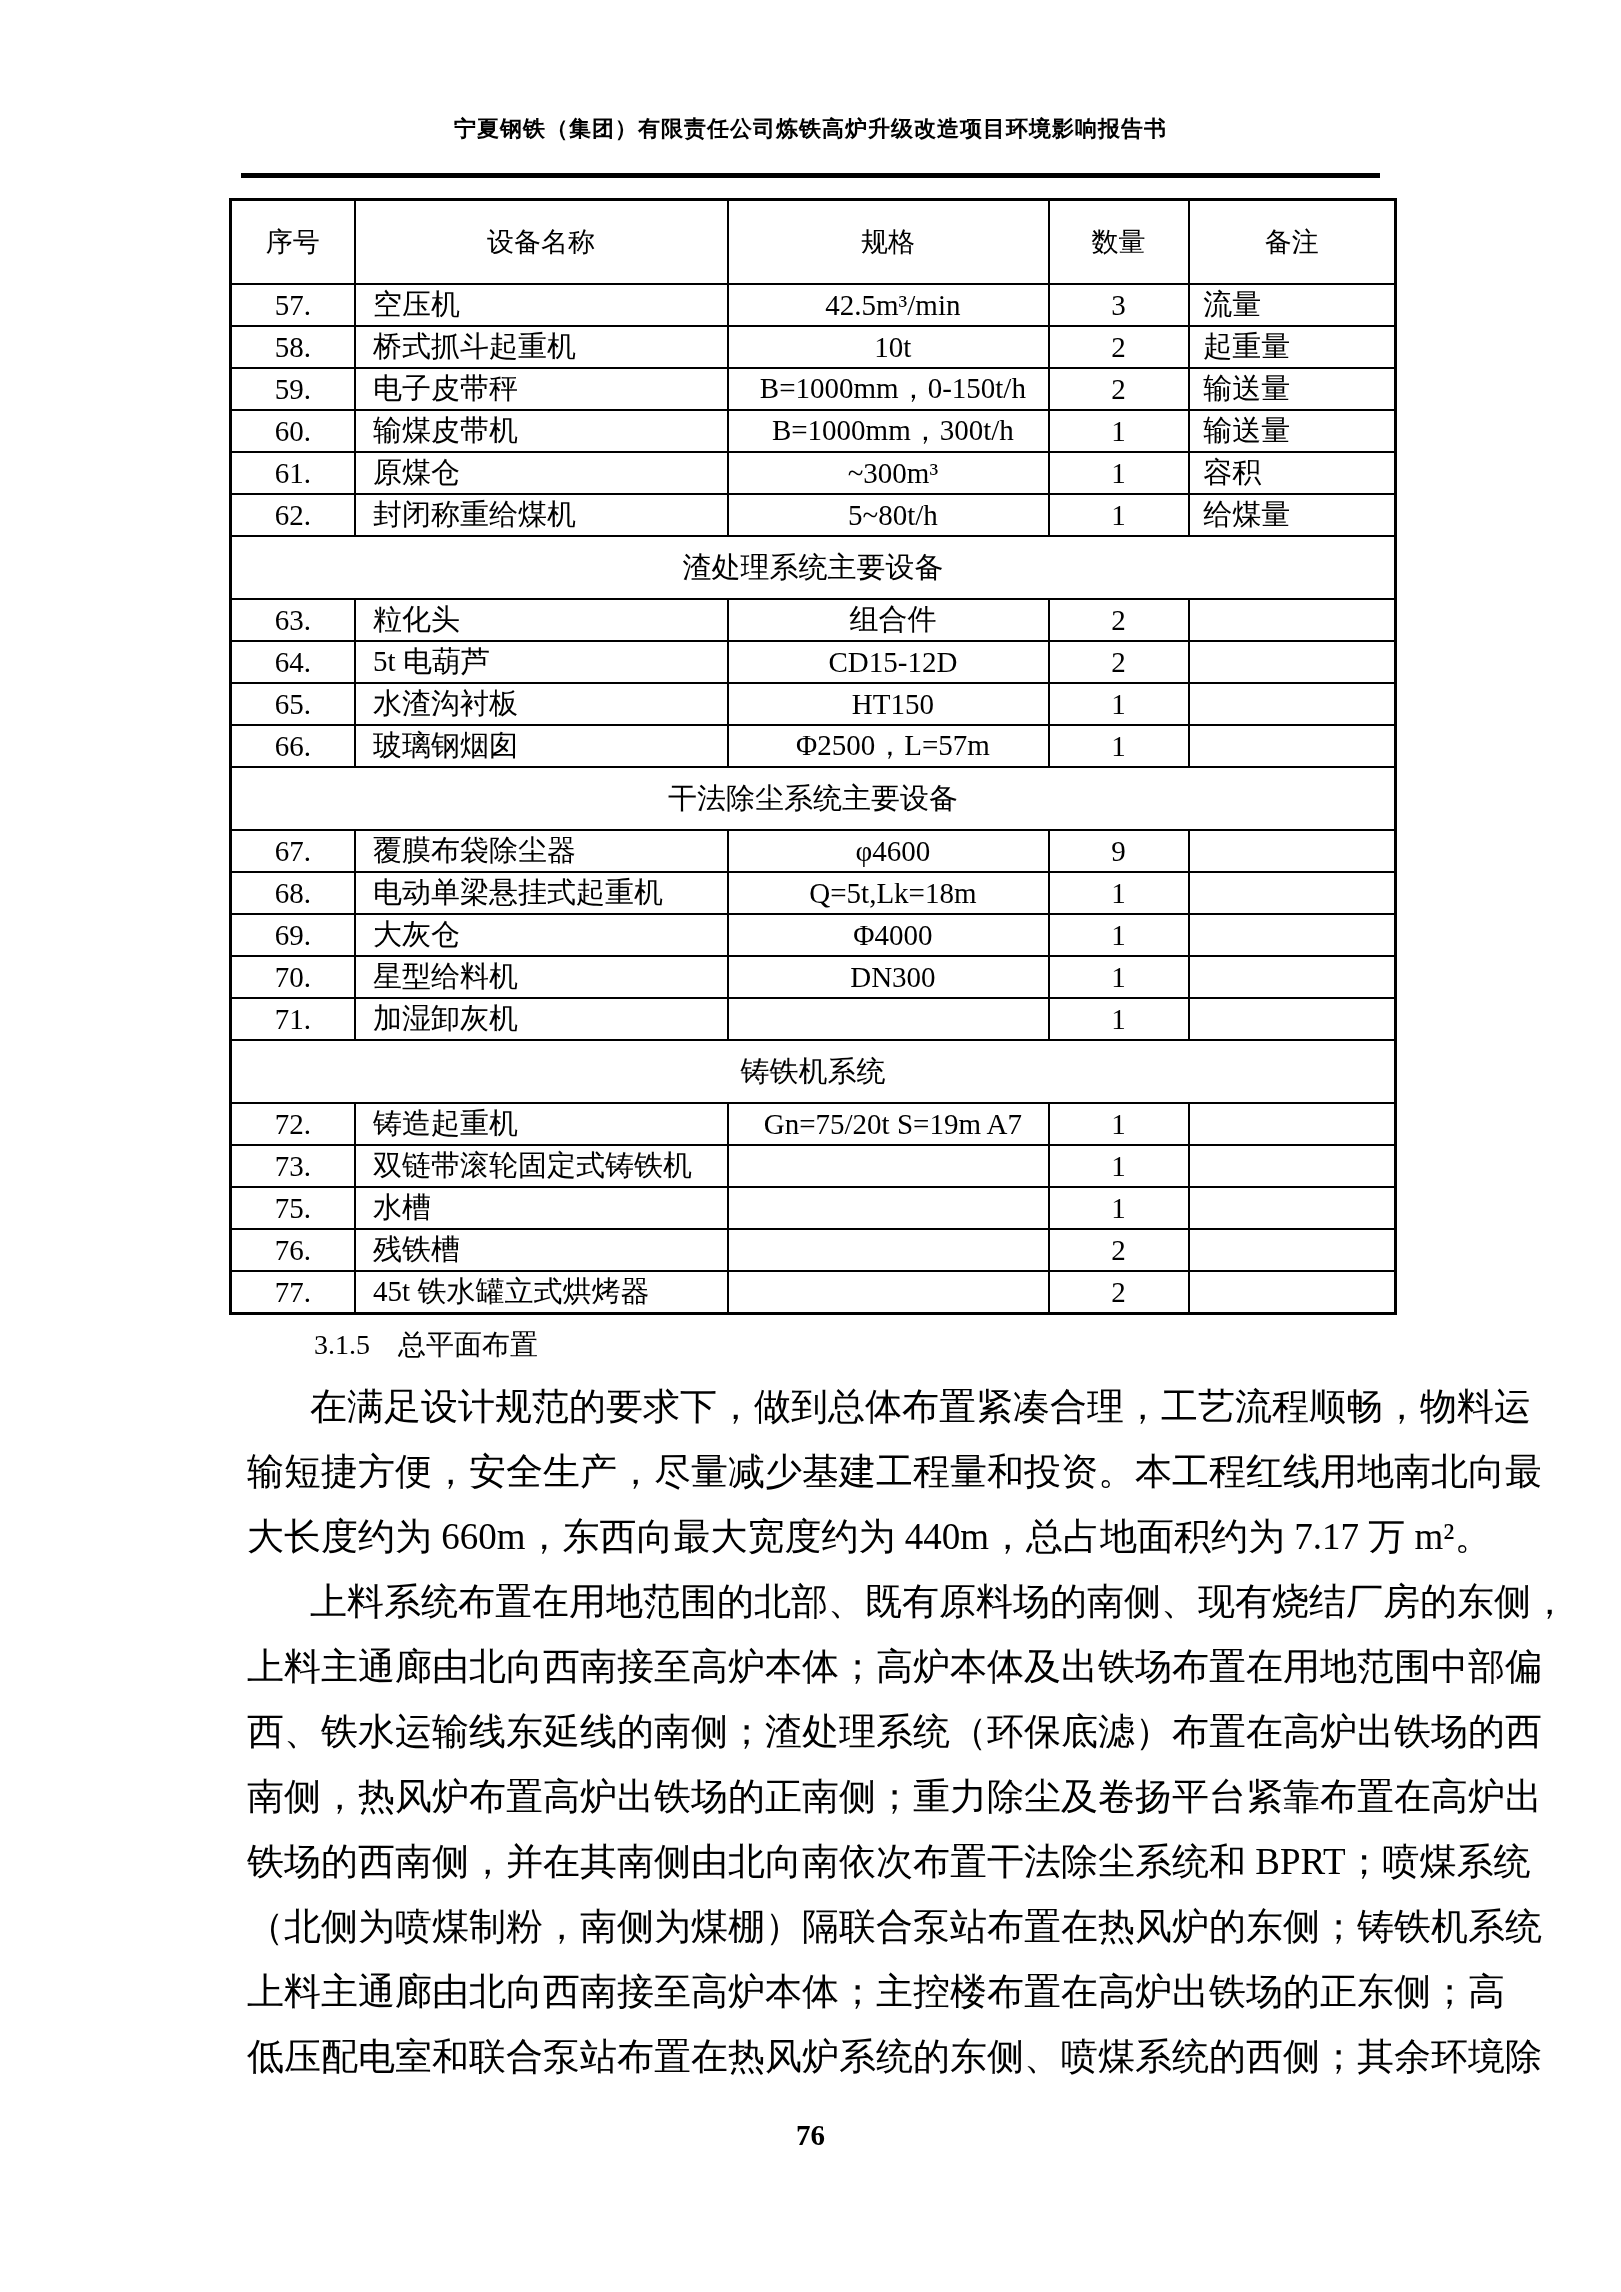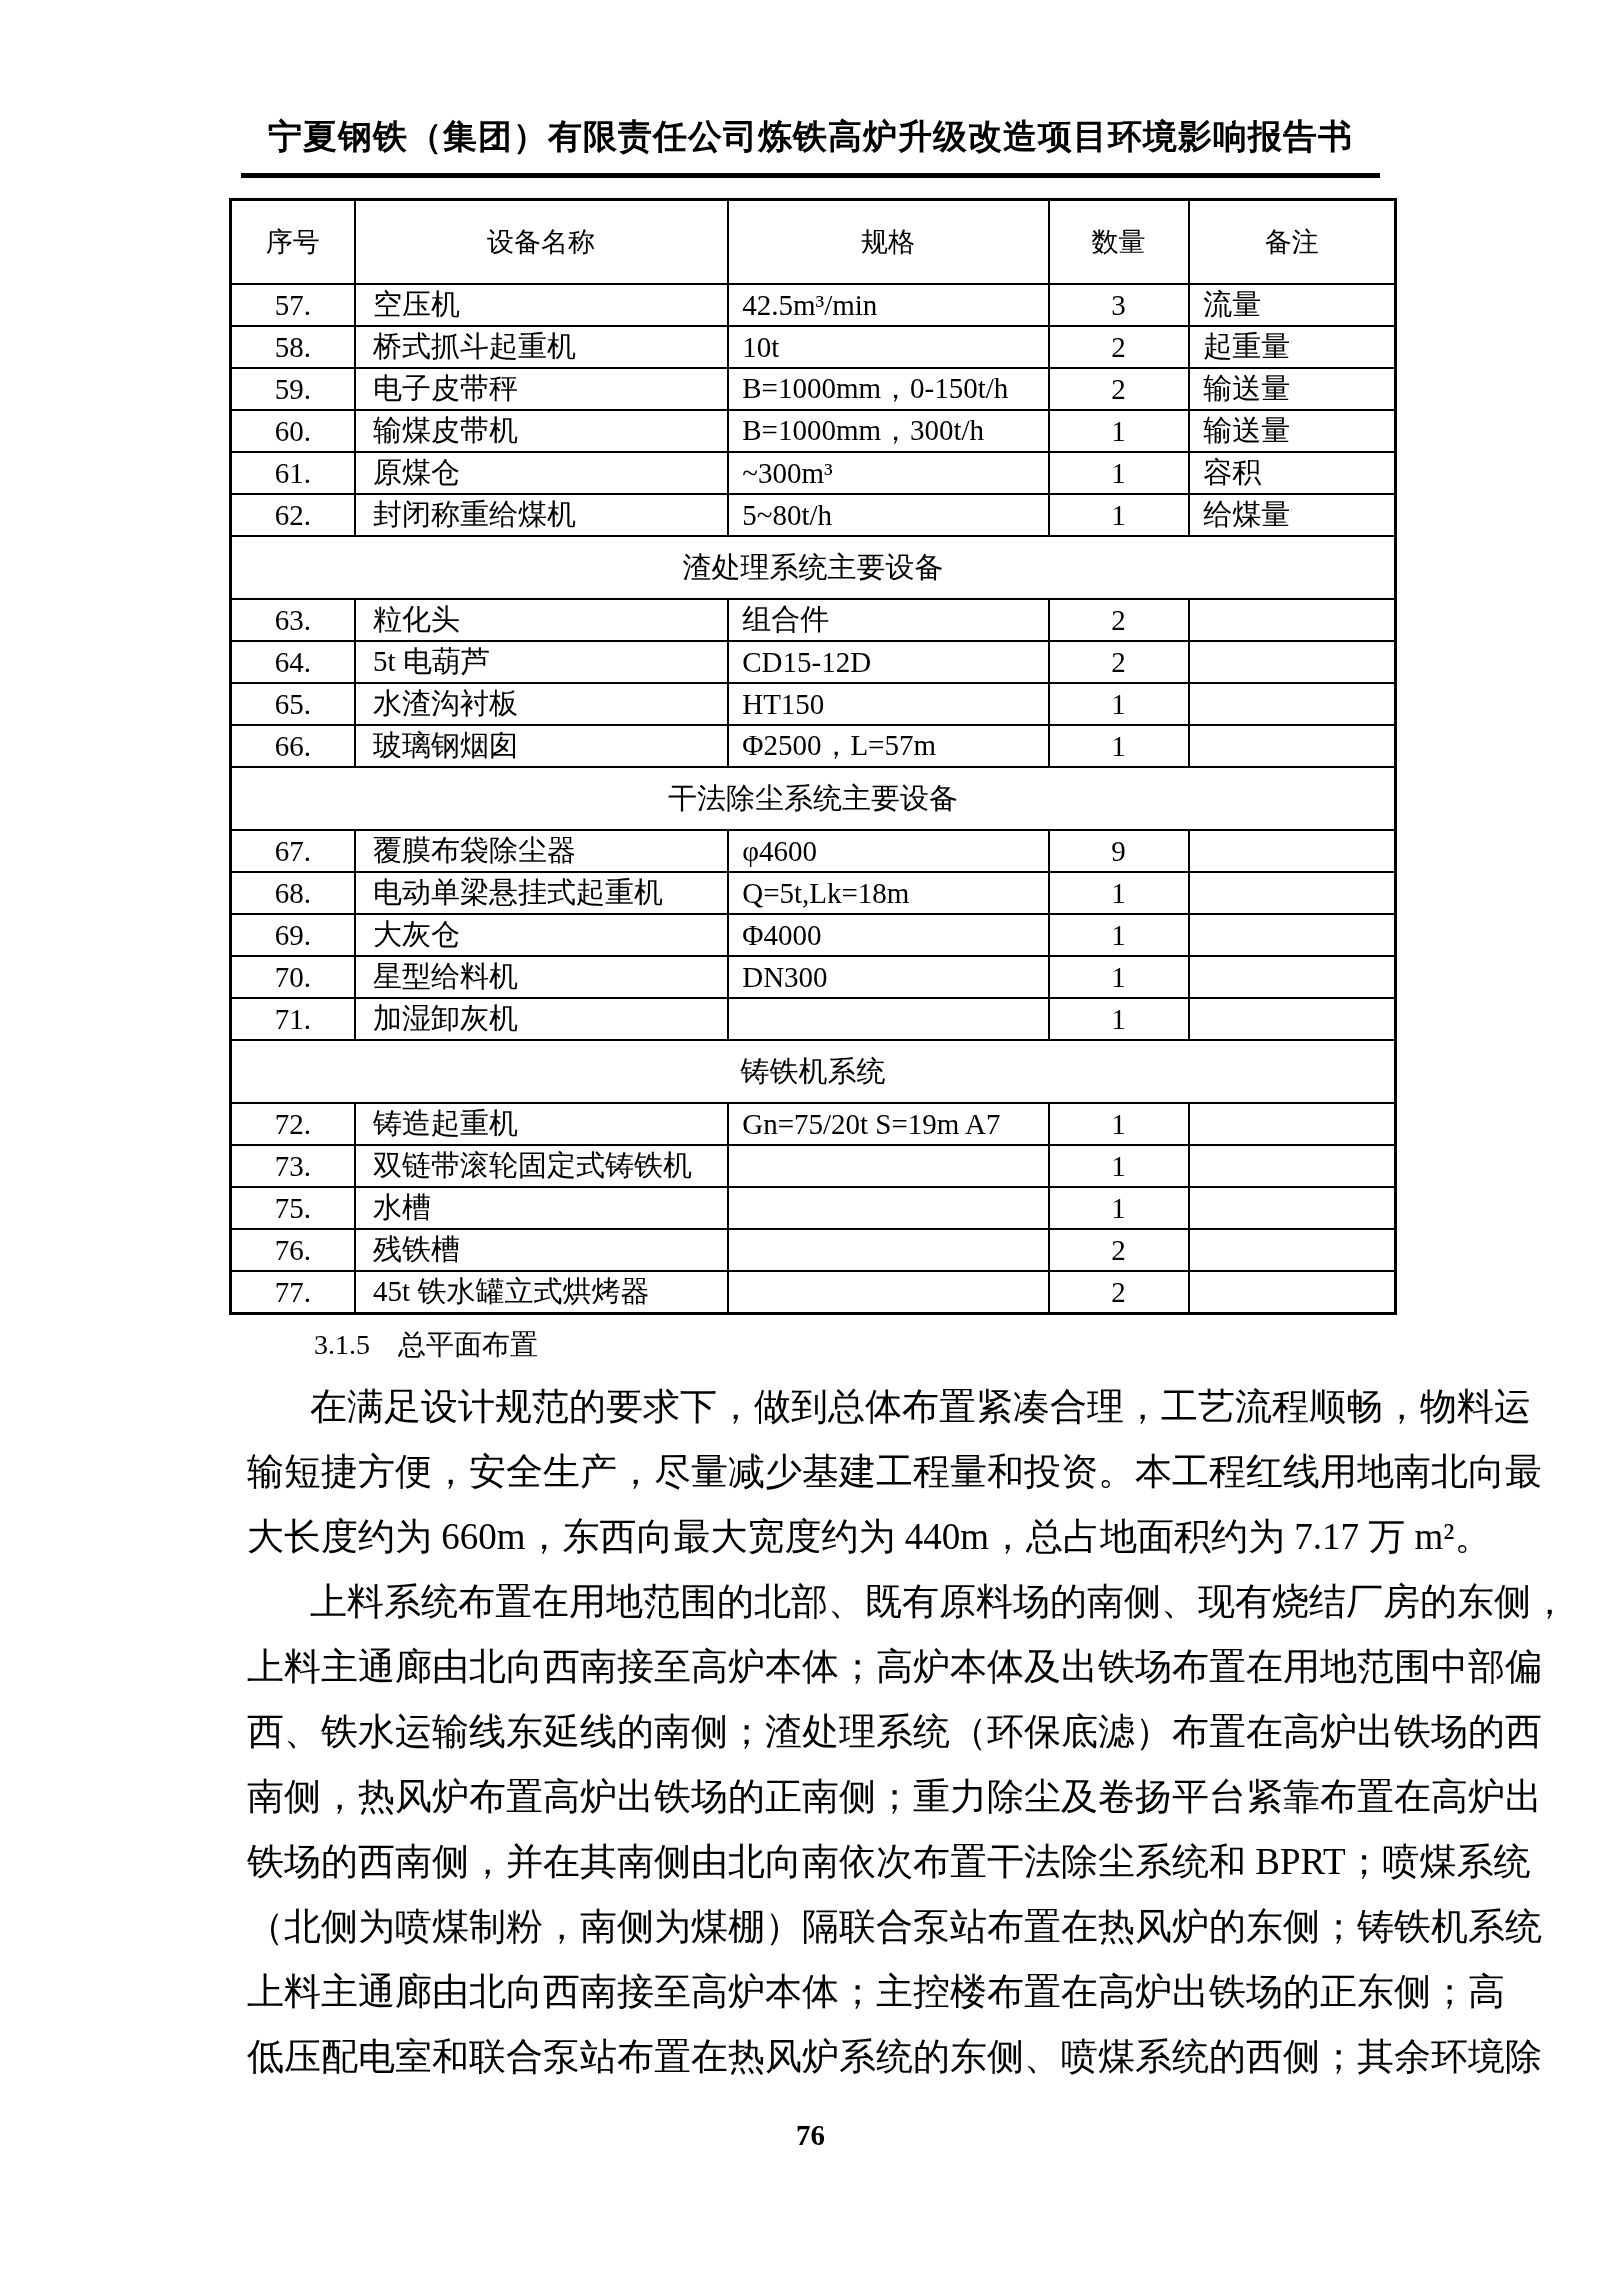--- a/index.html
+++ b/index.html
@@ -4,21 +4,21 @@
 <style>
   html,body { margin:0; padding:0; background:#888; }
   .page {
     position:relative; width:1621px; height:2293px; margin:0 auto;
     background:#ffffff; color:#000;
     font-family:"Liberation Serif","DejaVu Serif",serif;
     overflow:hidden;
   }
   .doc-header-title {
     position:absolute; top:114px; left:0; width:100%;
-    text-align:center; font-weight:bold; font-size:34px; letter-spacing:1px;
+    text-align:center; font-weight:bold; font-size:22px; letter-spacing:1px;
   }
   .doc-header-rule {
     position:absolute; left:241px; top:173px; width:1139px; height:4.9px; background:#000;
   }
   table.equip-table {
     position:absolute; left:229px; top:198px; width:1166px;
     border-collapse:collapse; table-layout:fixed;
     font-size:29px; border:3.9px solid #000;
   }
   .equip-table col.c1{width:124px}
@@ -27,21 +27,21 @@
   .equip-table col.c4{width:140px}
   .equip-table col.c5{width:207px}
   .equip-table th, .equip-table td {
     border:2px solid #000; border-top-width:2.9px; border-bottom-width:2.9px;
     padding:0 3.9px; vertical-align:middle; overflow:hidden; white-space:nowrap;
   }
   .equip-table th { height:82px; font-weight:normal; text-align:center; font-size:27px; }
   .equip-table td { height:37px; }
   .cell-no   { text-align:center; }
   .cell-name { text-align:left; padding-left:17.6px !important;margin-top:9px; }
-  .cell-spec { text-align:left; padding-left:13.7px !important; }
+  .cell-spec { text-align:center; padding-left:13.7px !important; }
   .cell-qty  { text-align:center; }
   .cell-note { text-align:left; padding-left:13.7px !important; }
   tr.section-row td { height:61px; text-align:center; }
   .section-heading {
     position:absolute; left:314px; top:1326px;
     font-size:28px; white-space:pre;
   }
   .body-text {
     position:absolute; left:247px; top:1374px; width:1127px;
     font-size:37px;

